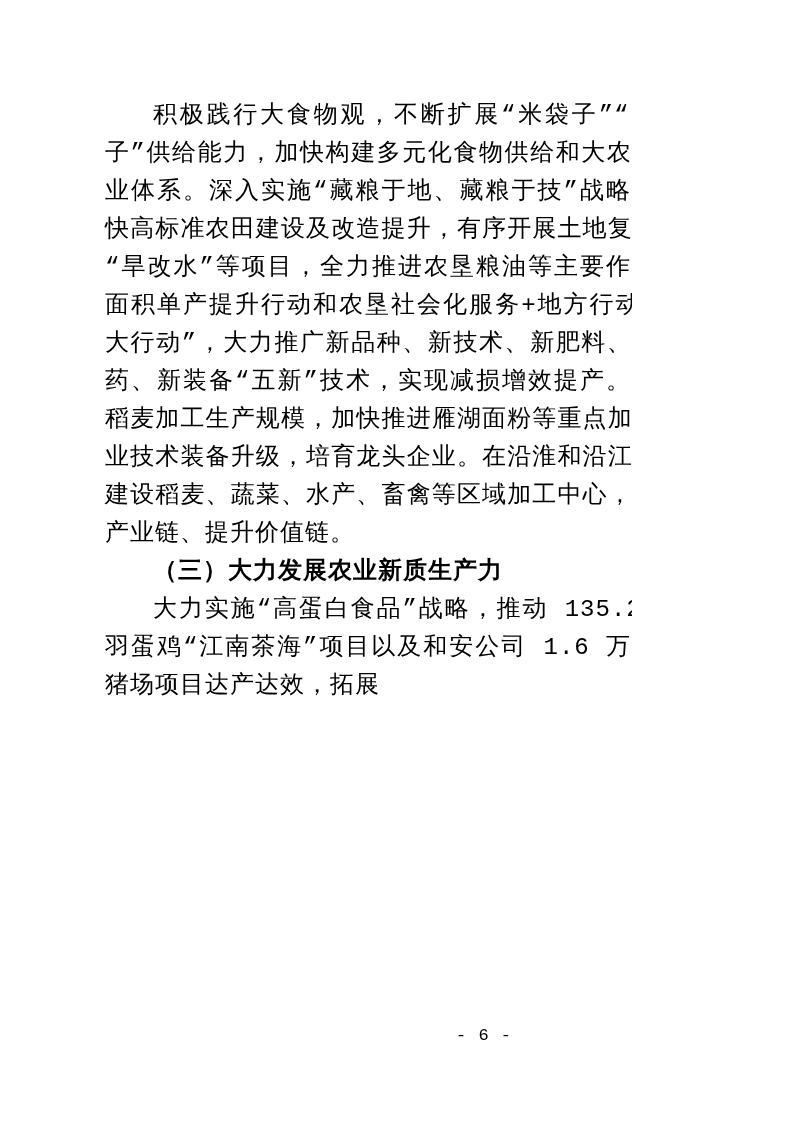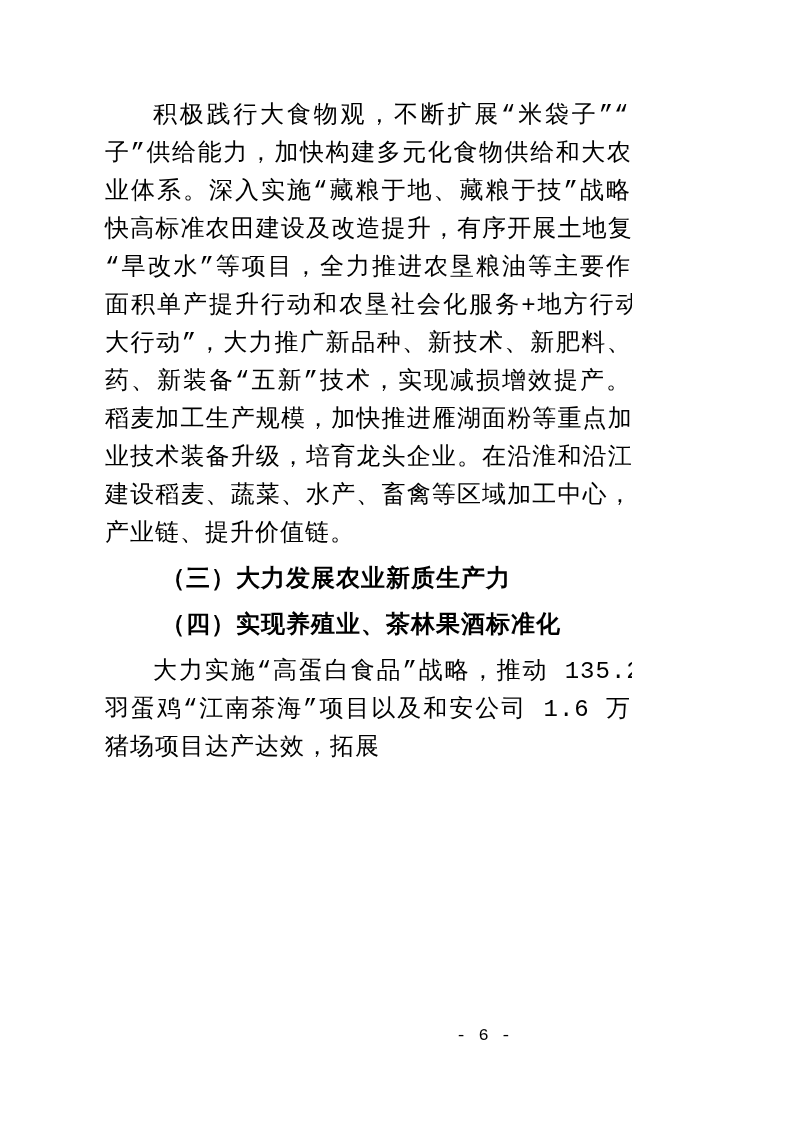--- a/index.html
+++ b/index.html
@@ -26,21 +26,21 @@
     margin: 0;
     font-size: 24px;
     line-height: 38px;
     letter-spacing: 1px;
     text-align: justify;
     text-justify: inter-character;
     text-indent: 2em;
     word-break: break-all;
   }
   .heading {
-    margin: 8px;
+    margin: 0;
     font-size: 24px;
     line-height: 38px;
     letter-spacing: 1px;
     font-weight: bold;
     text-indent: 2em;
     white-space: nowrap;
   }
   .footer-pagenum {
     position: absolute;
     top: 1026px;
@@ -51,17 +51,16 @@
     color: #000000;
   }
 </style>
 </head>
 <body>
 
 <div class="page">
   <div class="content">
     <p class="para">积极践行大食物观，不断扩展“米袋子”“菜篮子”供给能力，加快构建多元化食物供给和大农业产业体系。深入实施“藏粮于地、藏粮于技”战略，加快高标准农田建设及改造提升，有序开展土地复垦、“旱改水”等项目，全力推进农垦粮油等主要作物大面积单产提升行动和农垦社会化服务+地方行动“两大行动”，大力推广新品种、新技术、新肥料、新农药、新装备“五新”技术，实现减损增效提产。扩大稻麦加工生产规模，加快推进雁湖面粉等重点加工企业技术装备升级，培育龙头企业。在沿淮和沿江布局建设稻麦、蔬菜、水产、畜禽等区域加工中心，延伸产业链、提升价值链。</p>
     <p class="heading">（三）大力发展农业新质生产力</p>
-    <p class="heading">（四）实现养殖业、茶林果酒标准化</p>
     <p class="para">大力实施“高蛋白食品”战略，推动 135.2 万羽蛋鸡“江南茶海”项目以及和安公司 1.6 万头母猪场项目达产达效，拓展</p>
   </div>
   <div class="footer-pagenum">- 6 -</div>
 </div>
 
 </body></html>

